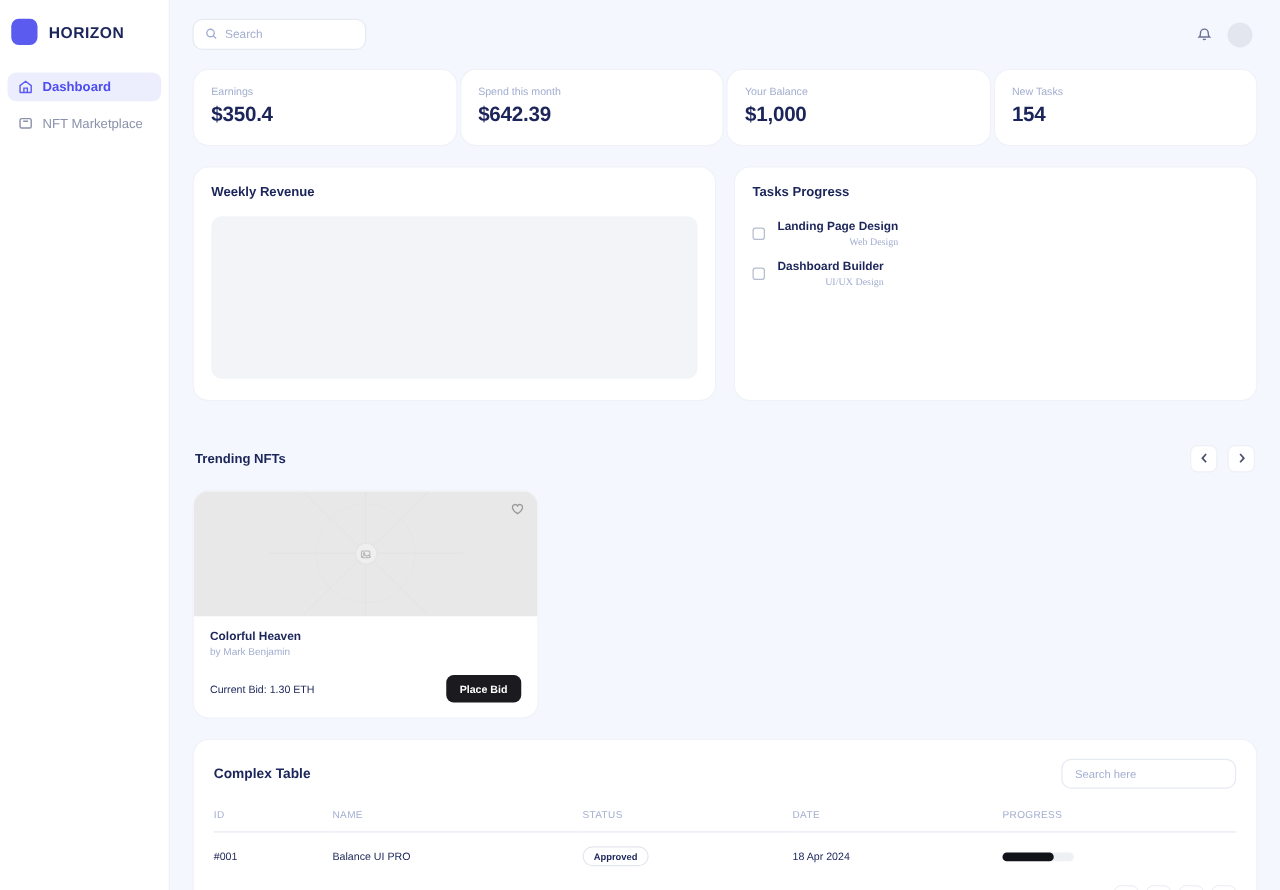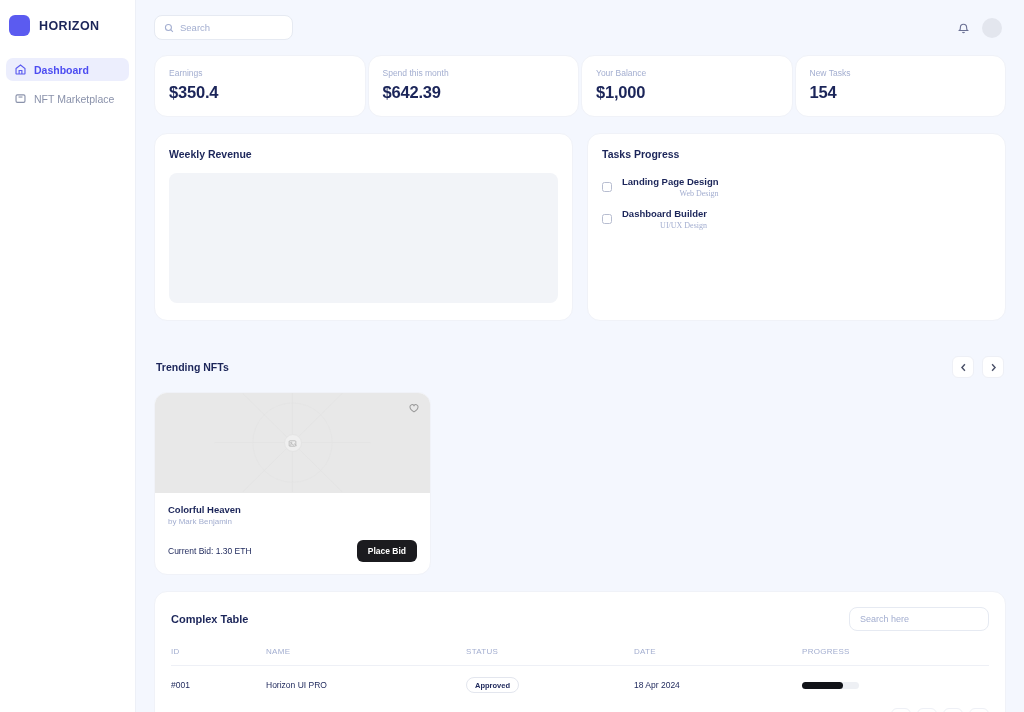--- a/index.html
+++ b/index.html
@@ -340,21 +340,21 @@
             <th class="col-id">ID</th>
             <th class="col-name">NAME</th>
             <th class="col-status">STATUS</th>
             <th class="col-date">DATE</th>
             <th>PROGRESS</th>
           </tr>
         </thead>
         <tbody>
           <tr>
             <td>#001</td>
-            <td>Horizon UI PRO</td>
+            <td>Balance UI PRO</td>
             <td>
               <span class="status-pill">Approved</span>
             </td>
             <td>18 Apr 2024</td>
             <td>
               <div class="prog-wrap">
                 <div class="prog-fill" id="progress-fill" style="width: 72%;"></div>
               </div>
             </td>
           </tr>

